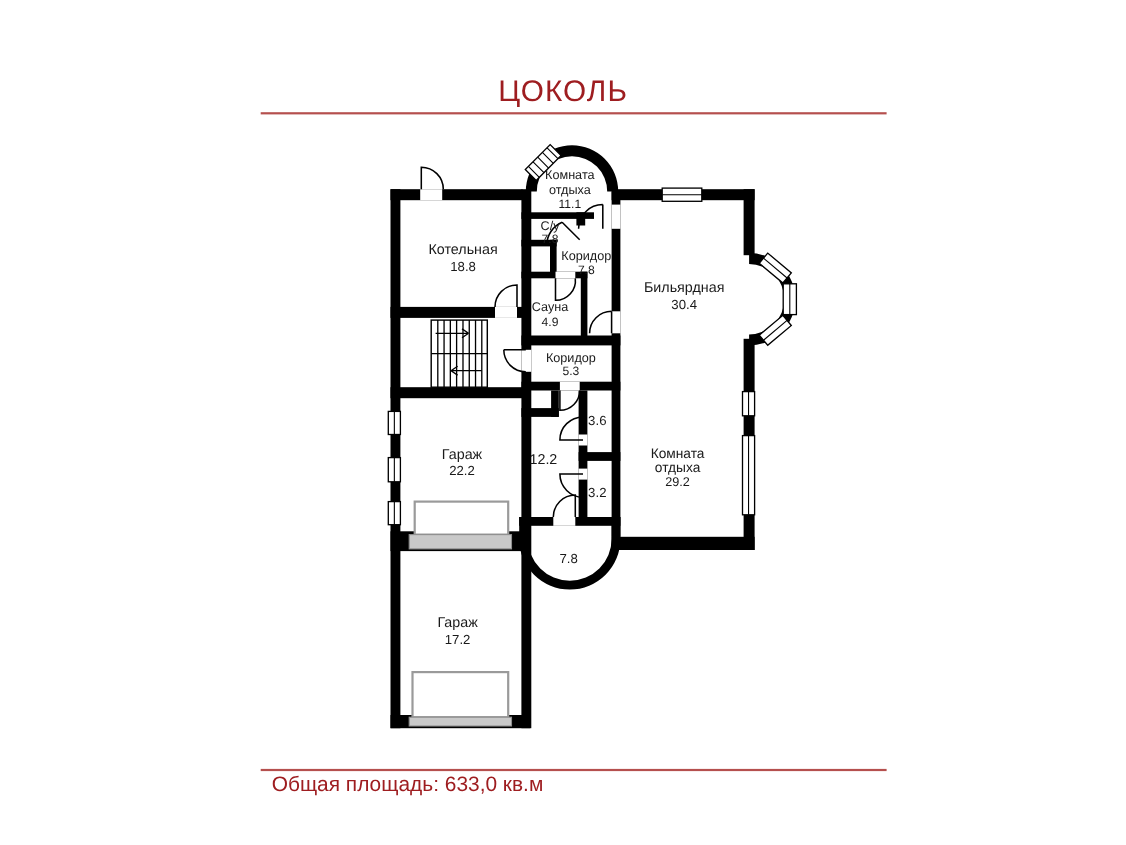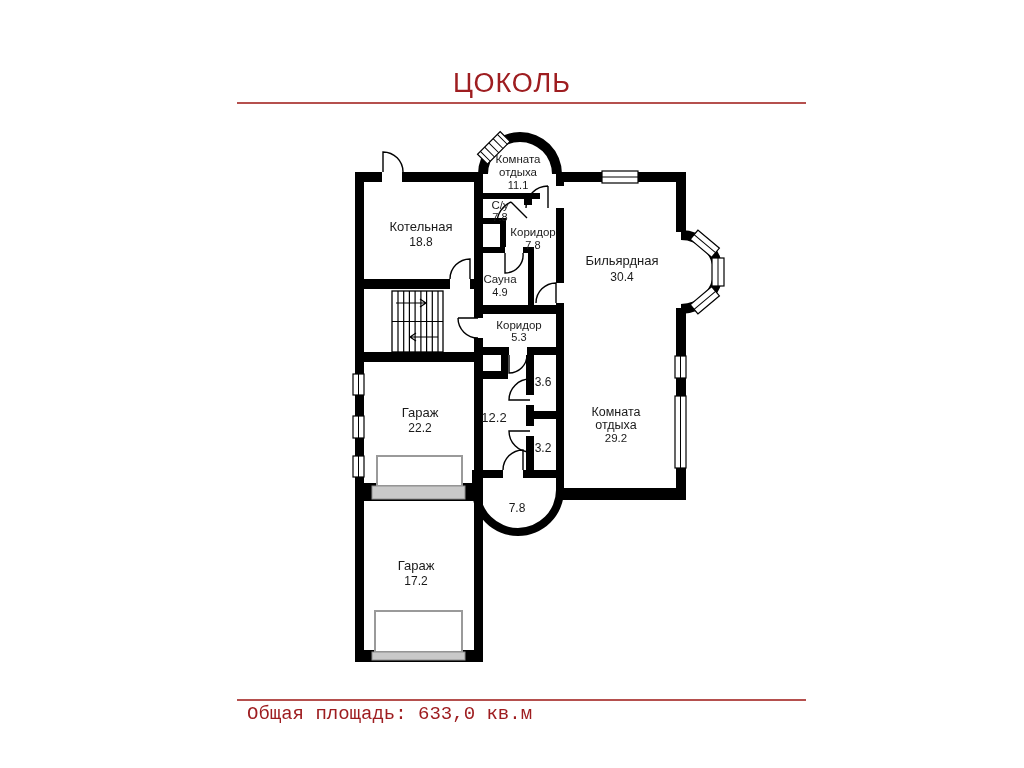--- a/index.html
+++ b/index.html
@@ -3,21 +3,21 @@
 <meta charset="utf-8">
 <style>
   html,body{margin:0;padding:0;background:#ffffff;}
   .page{position:relative;width:1024px;height:768px;background:#ffffff;overflow:hidden;
         font-family:"Liberation Sans", sans-serif;}
   .plan-title{position:absolute;top:68px;left:0;width:1024px;text-align:center;
         font-size:27px;letter-spacing:1px;color:#9e1d20;}
   .rule{position:absolute;left:237px;width:569px;height:2px;background:#b5504e;}
   .rule-top{top:102px;}
   .rule-bottom{top:699px;}
-  .total-area{position:absolute;left:247px;top:703px;font-size:19px;color:#9e1d20;font-family:Liberation Mono, monospace;}
+  .total-area{position:absolute;left:247px;top:703px;font-size:19px;color:#9e1d20;}
   svg.plan{position:absolute;left:0;top:0;}
   .wall{fill:#000000;stroke:none;}
   .opening{fill:#ffffff;stroke:none;}
   .door{fill:none;stroke:#000000;stroke-width:1.4;}
   .win-rect{fill:#ffffff;stroke:#000000;stroke-width:1.2;}
   .win-line{fill:none;stroke:#000000;stroke-width:1;}
   .stair{fill:#ffffff;stroke:#000000;stroke-width:1.3;}
   .stair-line{fill:none;stroke:#000000;stroke-width:1.2;}
   .gdoor{fill:#c9c9c9;stroke:#8f8f8f;stroke-width:1;}
   .gpanel{fill:#ffffff;stroke:#9a9a9a;stroke-width:2;}

